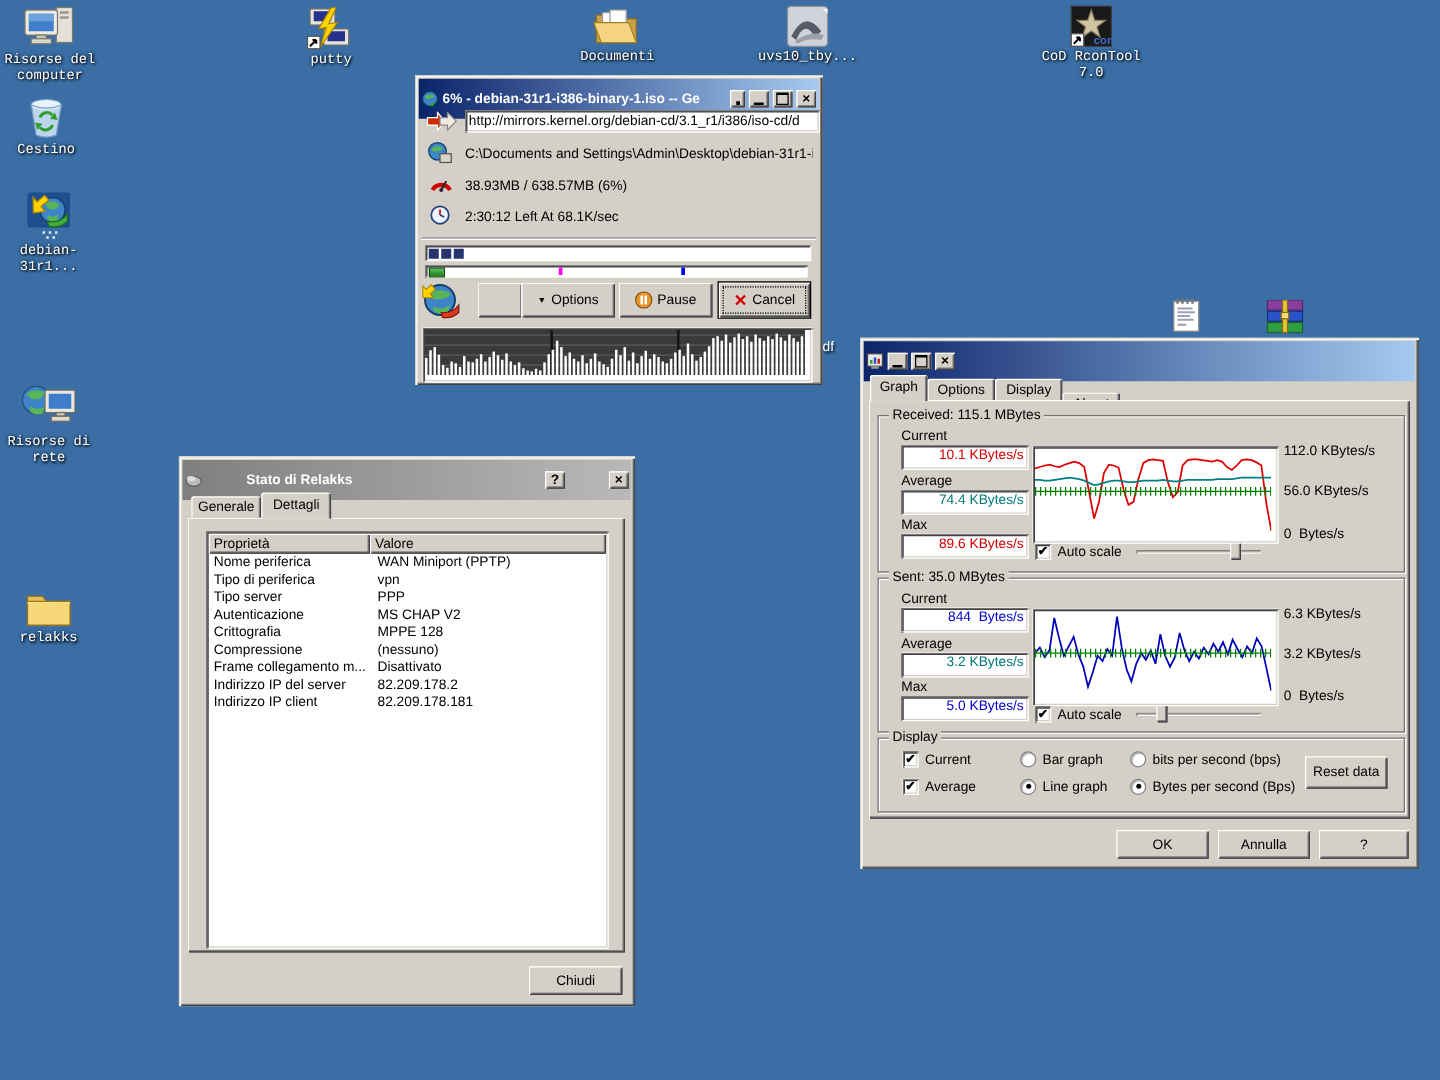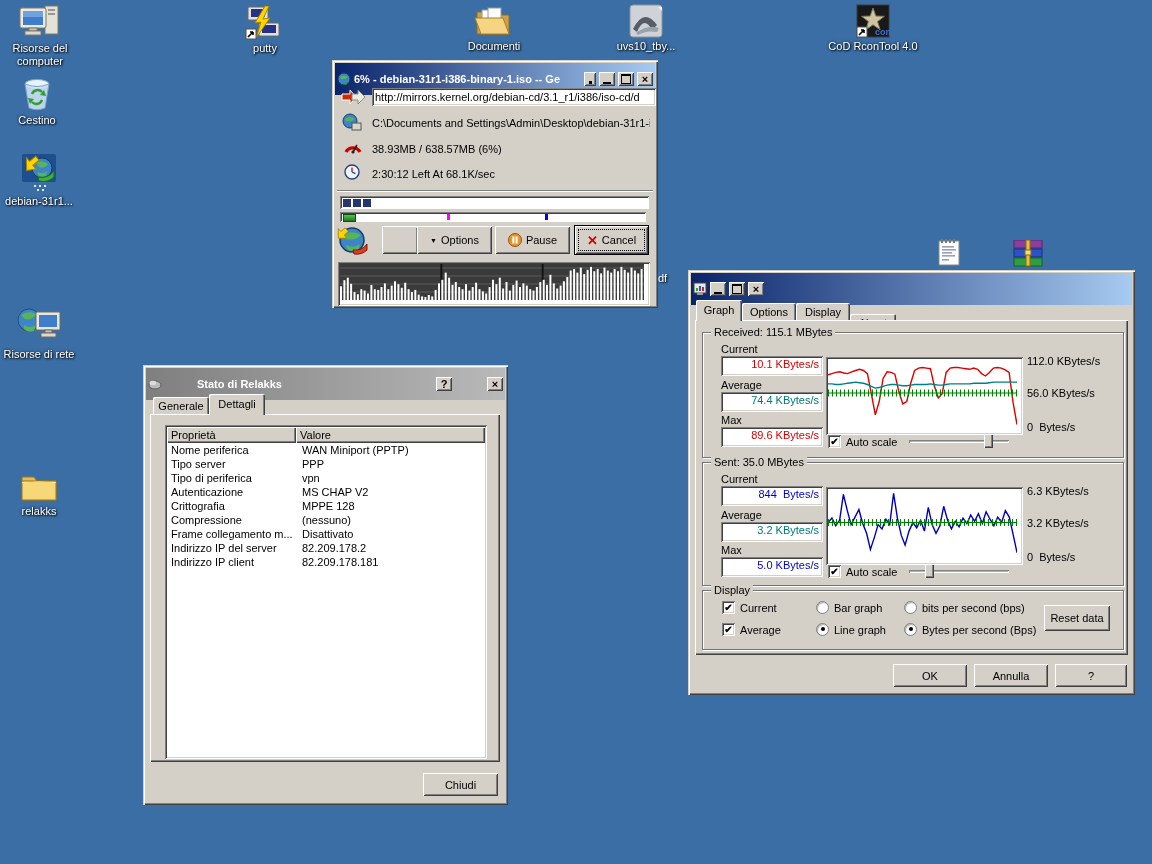--- a/index.html
+++ b/index.html
@@ -78,21 +78,21 @@
   .lv-head{display:flex;height:16px;}
   .lv-hcell{background:#D4D0C8;box-shadow: inset 1px 1px 0 #fff, inset -1px -1px 0 #404040,
             inset -2px -2px 0 #808080;line-height:16px;padding-left:4px;}
   .lv-row{display:flex;height:14px;line-height:14px;}
   .lv-prop{width:125px;padding-left:4px;white-space:nowrap;overflow:hidden;flex:none;}
   .lv-val{flex:1;padding-left:6px;white-space:nowrap;overflow:hidden;}
 
   
   .dicon{position:absolute;display:flex;flex-direction:column;align-items:center;z-index:1;}
   .dlabel{color:#fff;font-size:11px;line-height:13px;text-align:center;margin-top:2px;
-          text-shadow:1px 1px 2px #000,0 0 3px rgba(0,0,0,.75);}
+          text-shadow:1px 1px 2px #000,0 0 3px rgba(0,0,0,.75);font-family:Liberation Mono, monospace;}
   .frag{position:absolute;color:#fff;font-size:11px;text-shadow:1px 1px 2px #000;z-index:0;}
 
   
   .pbar{position:absolute;background:#fff;box-shadow: inset 1px 1px 0 #808080, inset -1px -1px 0 #fff,
         inset 2px 2px 0 #404040;display:flex;align-items:center;padding-left:3px;gap:2px;}
   .pblock{width:8px;height:8px;background:#26356F;flex:none;}
   .pmark{position:absolute;top:2px;bottom:2px;width:3px;}
   .greenblock{position:absolute;left:3px;top:2px;width:11px;height:6px;
         background:linear-gradient(#57c057,#1d7a1d);border:1px solid #0c4f0c;}
   .rowtxt{position:absolute;white-space:nowrap;overflow:hidden;font-size:11px;}
@@ -148,21 +148,21 @@
 </div>
 
 <div class="dicon" style="left:828px;top:4px;width:90px">
   <svg width="34" height="34" viewBox="0 0 34 34">
     <rect x="1" y="1" width="32" height="32" fill="#191919" stroke="#3a3a3a"></rect>
     <polygon points="17,4 19.8,12.1 28.4,12.3 21.6,17.5 24.1,25.7 17,20.8 9.9,25.7 12.4,17.5 5.6,12.3 14.2,12.1" fill="#cfc3a0" stroke="#837a5e"></polygon>
     <text x="19" y="31" font-size="9" font-weight="bold" fill="#3f6fd0" font-family="Liberation Sans, sans-serif">con</text>
     <rect x="1" y="23" width="10" height="10" fill="#fff" stroke="#555"></rect>
     <path d="M3 31 L8 26 M8 26 L8 29 M8 26 L5 26" stroke="#000" stroke-width="1.6" fill="none"></path>
   </svg>
-  <div class="dlabel">CoD RconTool 4.0</div>
+  <div class="dlabel">CoD RconTool 7.0</div>
 </div>
 
 <div class="dicon" style="left:0px;top:74px;width:74px">
   <svg width="38" height="38" viewBox="0 0 38 38">
     <ellipse cx="19" cy="10" rx="12" ry="4.5" fill="#e9f3fc" stroke="#7aa0c4"></ellipse>
     <path d="M7 10 L11 34 Q19 37.5 27 34 L31 10 Q19 15 7 10 Z" fill="#cfe4f6" fill-opacity=".88" stroke="#7aa0c4"></path>
     <path d="M14 20 a6 6 0 0 1 10 -2" fill="none" stroke="#2f9e2f" stroke-width="2.4"></path>
     <polygon points="26,16 28,22 22,21" fill="#2f9e2f"></polygon>
     <path d="M24 26 a6 6 0 0 1 -10 2" fill="none" stroke="#2f9e2f" stroke-width="2.4"></path>
     <polygon points="12,30 10,24 16,25" fill="#2f9e2f"></polygon>
@@ -464,26 +464,26 @@
     <div class="lv-head">
       <span class="lv-hcell" style="width:125px;flex:none">Proprietà</span>
       <span class="lv-hcell" style="flex:1">Valore</span>
     </div>
     <div>
         <div class="lv-row">
           <span class="lv-prop">Nome periferica</span>
           <span class="lv-val">WAN Miniport (PPTP)</span>
         </div>
         <div class="lv-row">
+          <span class="lv-prop">Tipo di periferica</span>
+          <span class="lv-val">vpn</span>
+        </div>
+        <div class="lv-row">
           <span class="lv-prop">Tipo server</span>
           <span class="lv-val">PPP</span>
-        </div>
-        <div class="lv-row">
-          <span class="lv-prop">Tipo di periferica</span>
-          <span class="lv-val">vpn</span>
         </div>
         <div class="lv-row">
           <span class="lv-prop">Autenticazione</span>
           <span class="lv-val">MS CHAP V2</span>
         </div>
         <div class="lv-row">
           <span class="lv-prop">Crittografia</span>
           <span class="lv-val">MPPE 128</span>
         </div>
         <div class="lv-row">

